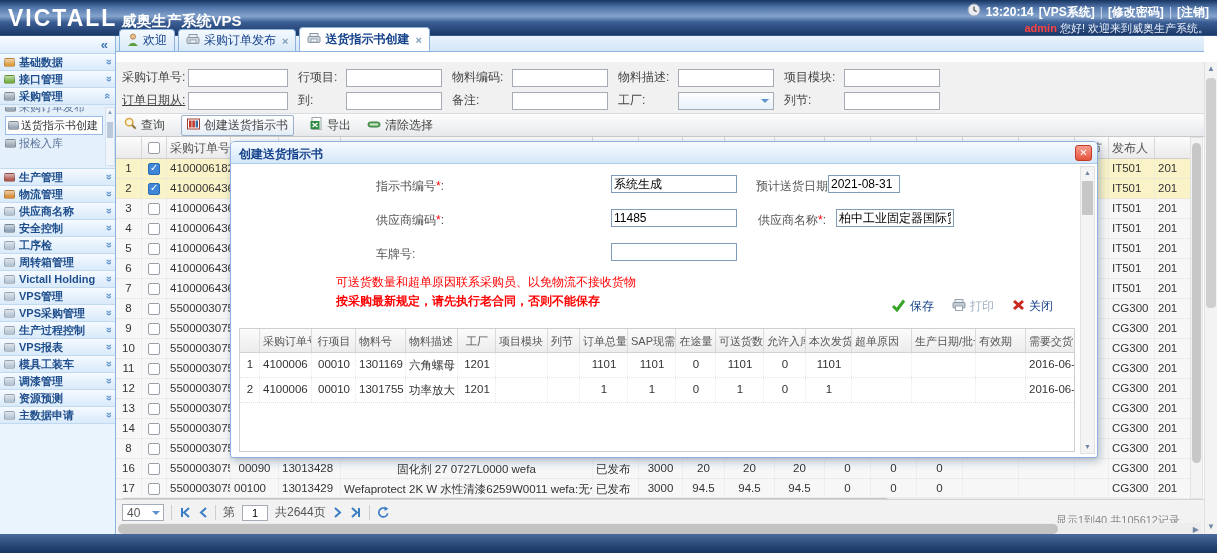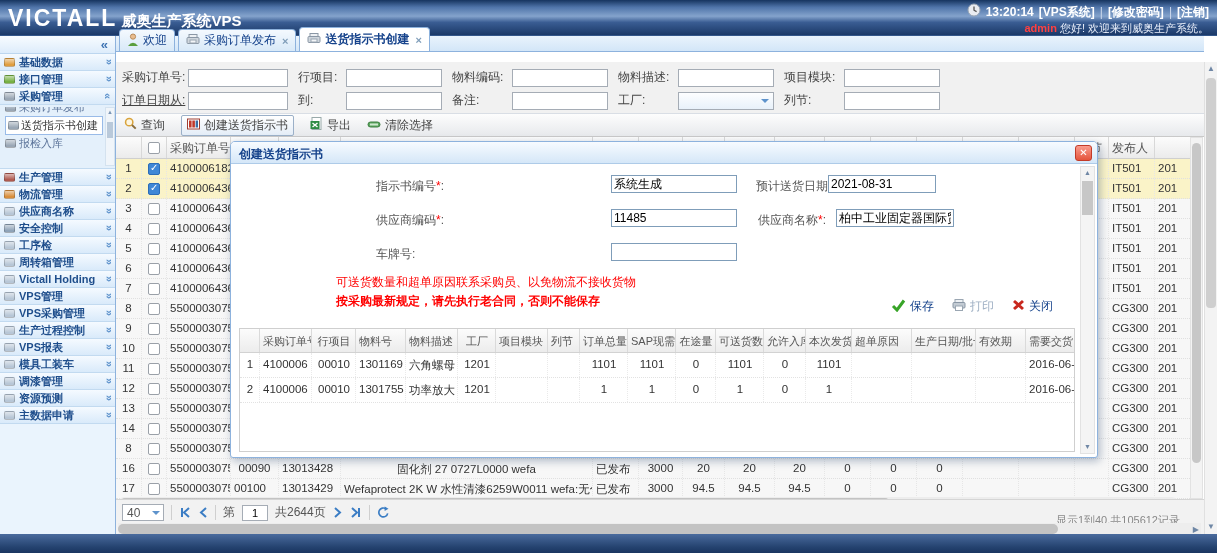--- a/index.html
+++ b/index.html
@@ -786,21 +786,21 @@
     </div>
 
     <div class="dialog">
       <div class="dlg-title">创建送货指示书</div>
       <div class="dlg-close">✕</div>
       <div class="dlg-body">
 
         <span class="dlg-label" style="left:145px;top:14px;"><span>指示书编号</span><span class="star">*</span><span>:</span></span>
         <input class="dlg-input" style="left: 380px; top: 11px; width: 126px;" value="系统生成">
         <span class="dlg-label" style="left:525px;top:14px;"><span>预计送货日期</span><span class="star"></span><span>:</span></span>
-        <input class="dlg-input" style="left: 597px; top: 11px; width: 108px;" value="2021-08-31">
+        <input class="dlg-input" style="left: 597px; top: 11px; width: 72px;" value="2021-08-31">
 
         <span class="dlg-label" style="left:145px;top:48px;"><span>供应商编码</span><span class="star">*</span><span>:</span></span>
         <input class="dlg-input" style="left: 380px; top: 45px; width: 126px;" value="11485">
         <span class="dlg-label" style="left:527px;top:48px;"><span>供应商名称</span><span class="star">*</span><span>:</span></span>
         <input class="dlg-input" style="left: 605px; top: 45px; width: 118px;" value="柏中工业固定器国际贸易">
 
         <span class="dlg-label" style="left:145px;top:82px;"><span>车牌号</span><span class="star"></span><span>:</span></span>
         <input class="dlg-input" style="left: 380px; top: 79px; width: 126px;" value="">
 
         <div class="warn" style="top:110px;">可送货数量和超单原因联系采购员、以免物流不接收货物</div>

